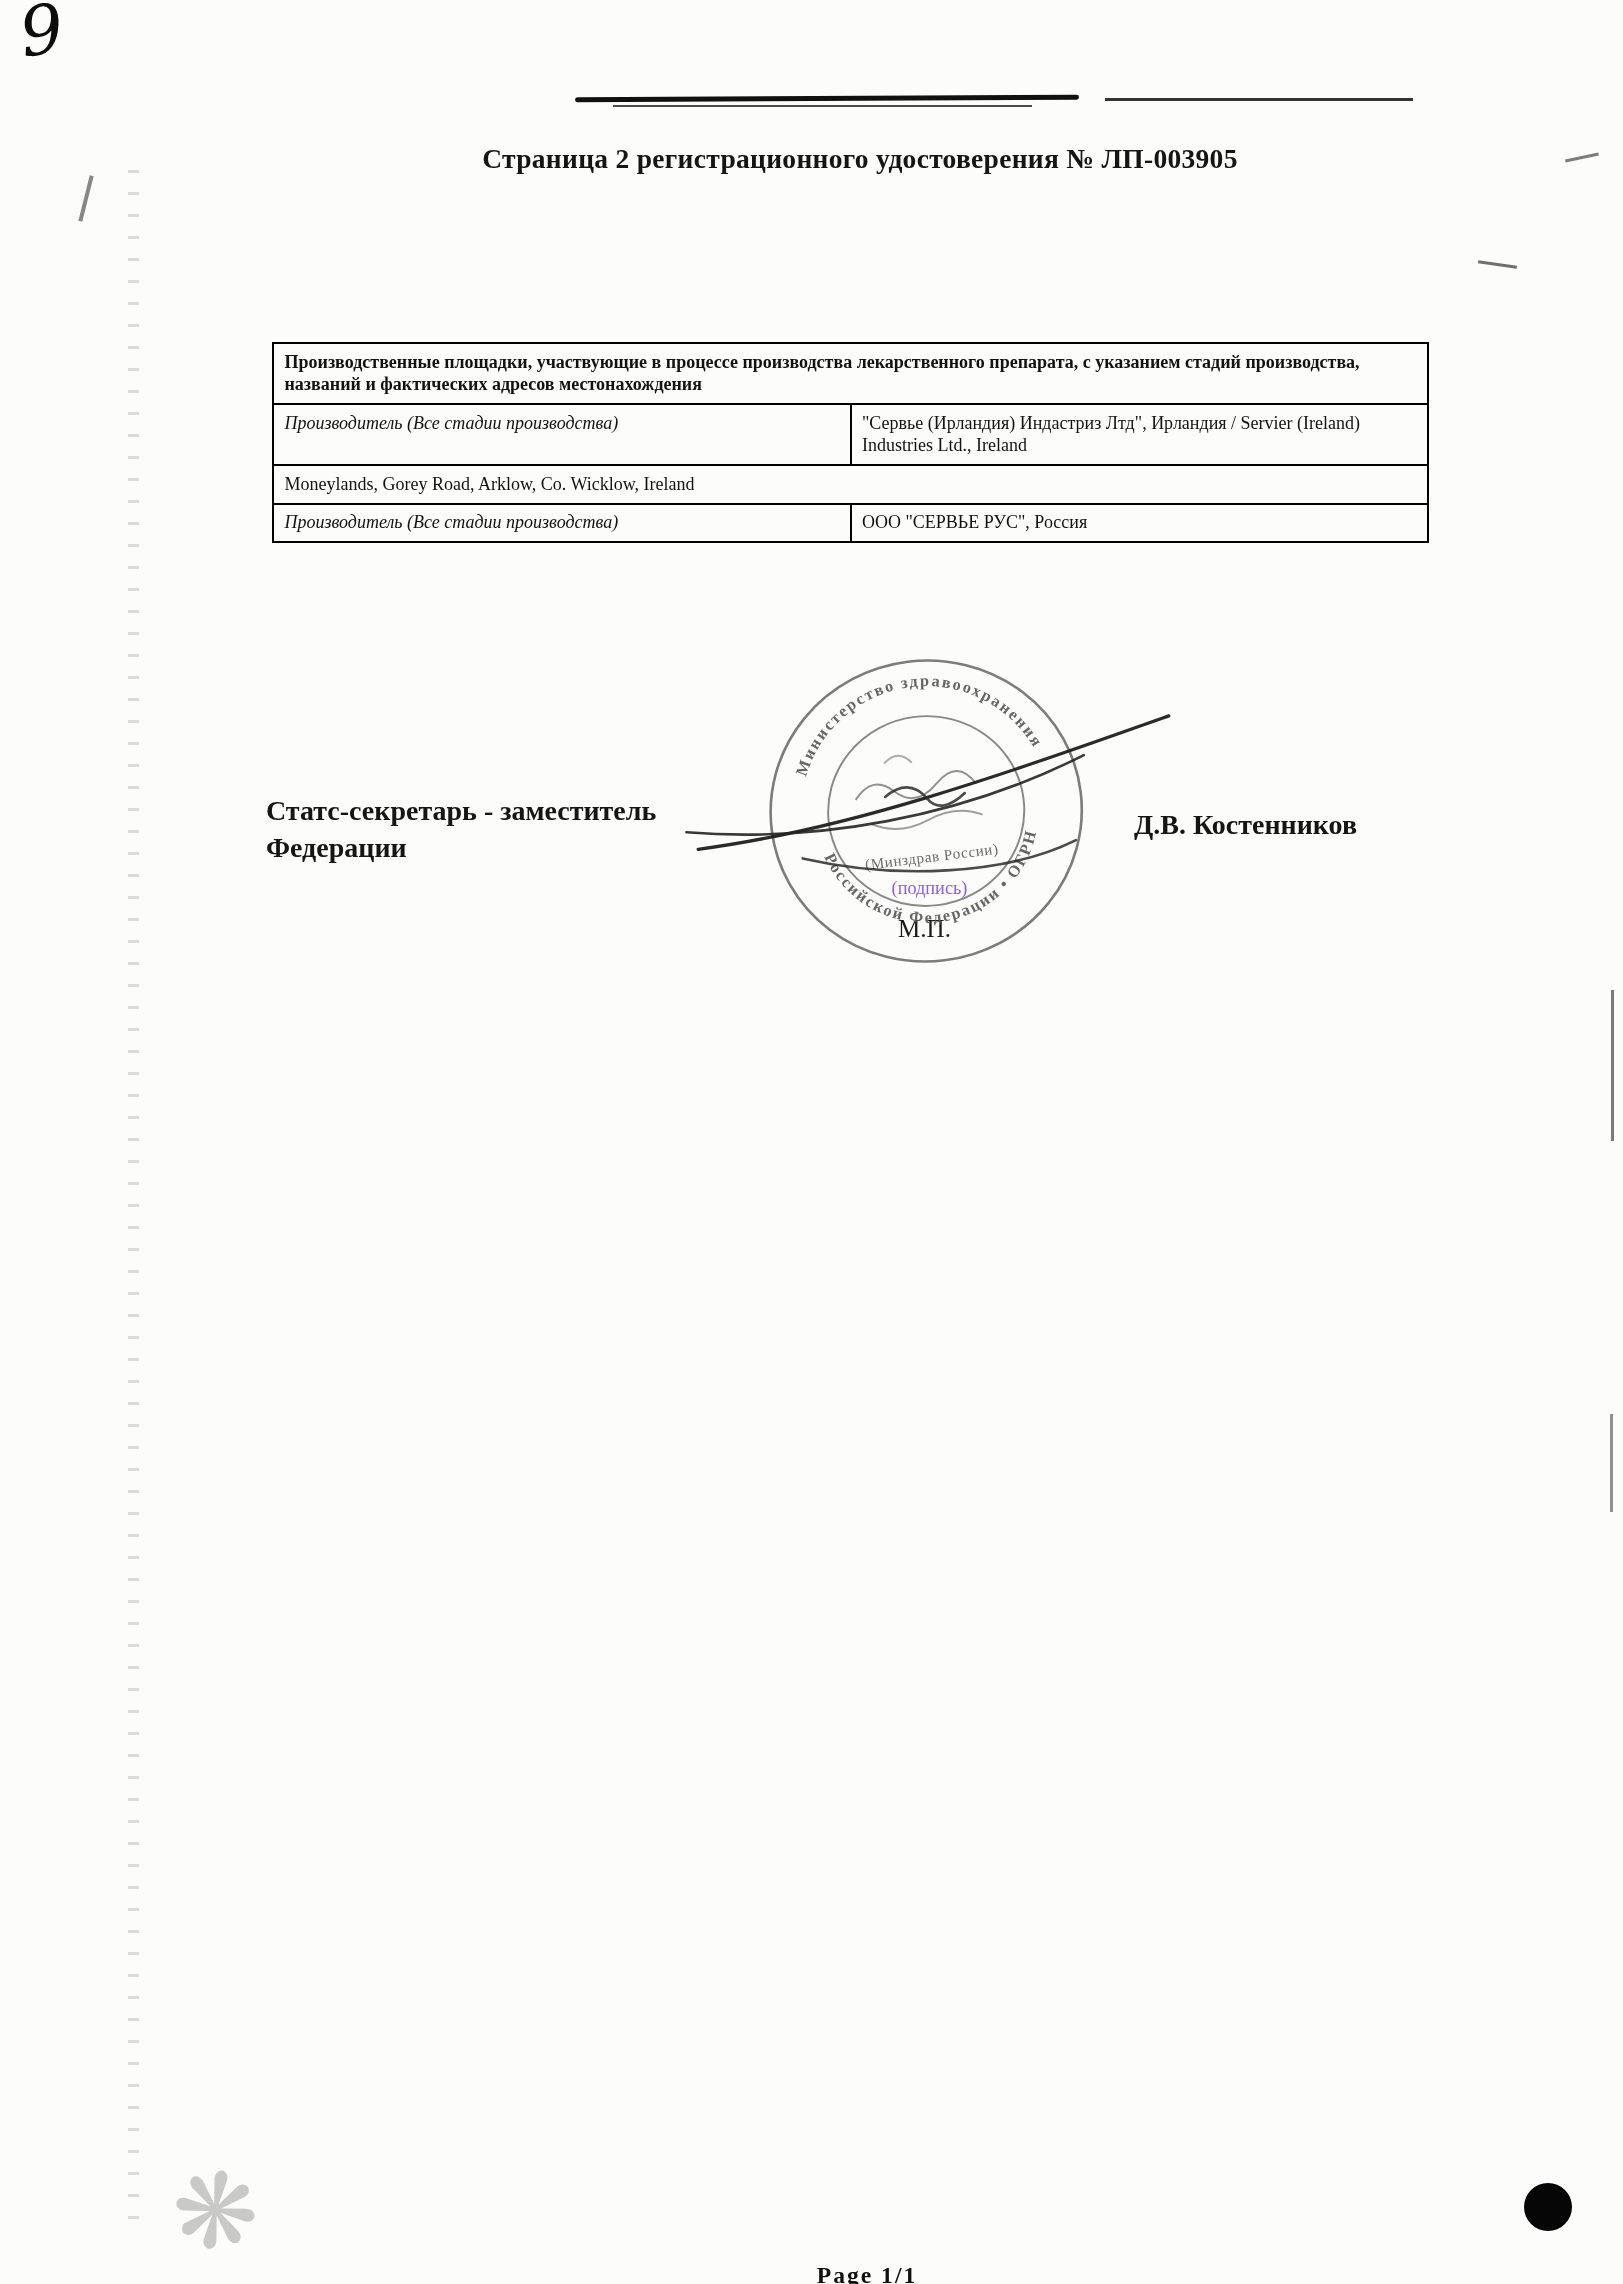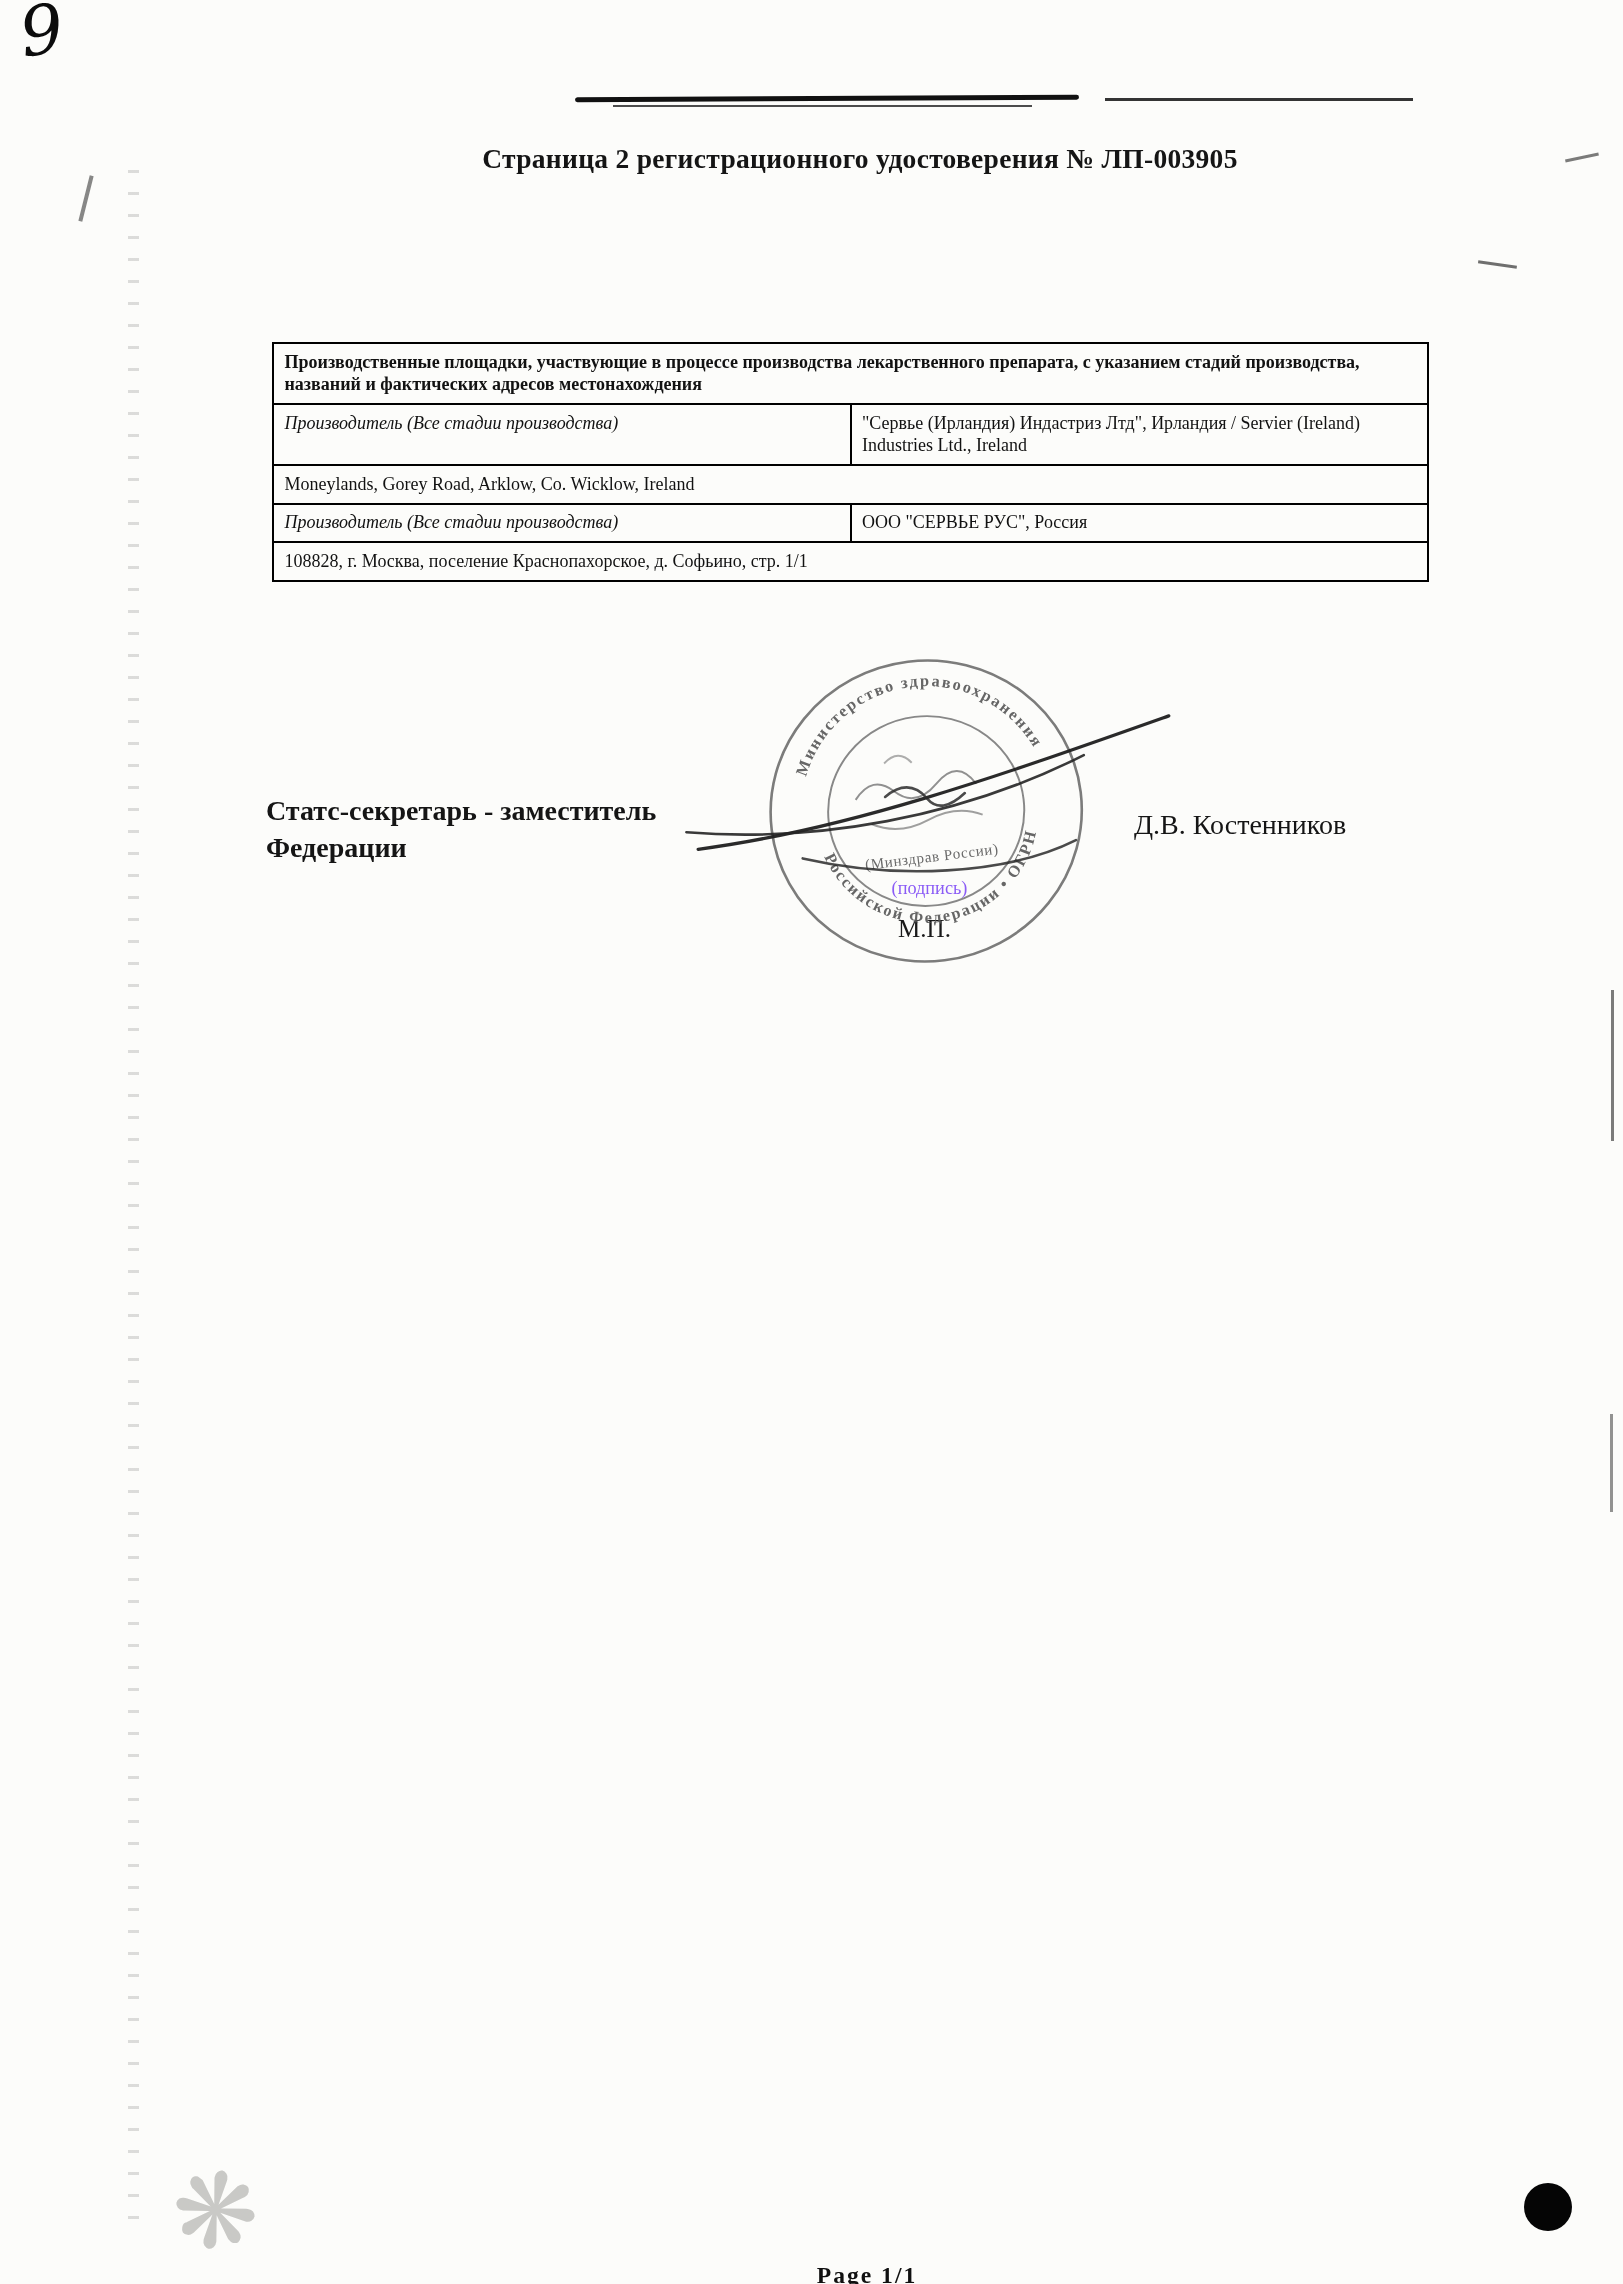--- a/index.html
+++ b/index.html
@@ -50,21 +50,21 @@
   td.t-label   { font-weight:normal; font-style:italic; width:654px; }
   td.t-value   { font-weight:normal; }
   td.t-address { font-weight:normal; }
 
   
   .sig-title {
     position:absolute; left:266px; top:793px; font-size:28px;
     font-weight:bold; line-height:1.32;
   }
   .sig-name {
-    position:absolute; left:1134px; top:809px; font-size:28px; font-weight:normal;
+    position:absolute; left:1134px; top:809px; font-size:28px; font-weight:bold;
   }
   .sig-caption {
     position:absolute; left:851px; top:878px; width:157px; text-align:center;
     font-size:18.3px; color:#8b5cf6;
   }
   .seal-caption {
     position:absolute; left:859px; top:915px; width:131px; text-align:center;
     font-size:25px; font-weight:normal; color:#1a1a1a;
   }
 
@@ -120,23 +120,20 @@
         <td class="t-label">Производитель (Все стадии производства)</td>
         <td class="t-value">"Сервье (Ирландия) Индастриз Лтд", Ирландия / Servier (Ireland) Industries Ltd., Ireland</td>
       </tr>
       <tr>
         <td class="t-address" colspan="2">Moneylands, Gorey Road, Arklow, Co. Wicklow, Ireland</td>
       </tr>
       <tr>
         <td class="t-label">Производитель (Все стадии производства)</td>
         <td class="t-value">ООО "СЕРВЬЕ РУС", Россия</td>
       </tr>
-      <tr>
-        <td class="t-address" colspan="2">108828, г. Москва, поселение Краснопахорское, д. Софьино, стр. 1/1</td>
-      </tr>
     </tbody>
       </table>
   </div>
 
   <div class="sig-title">
     <div>Статс-секретарь - заместитель</div>
     <div>Федерации</div>
   </div>
 
   <div class="sig-name">Д.В. Костенников</div>

